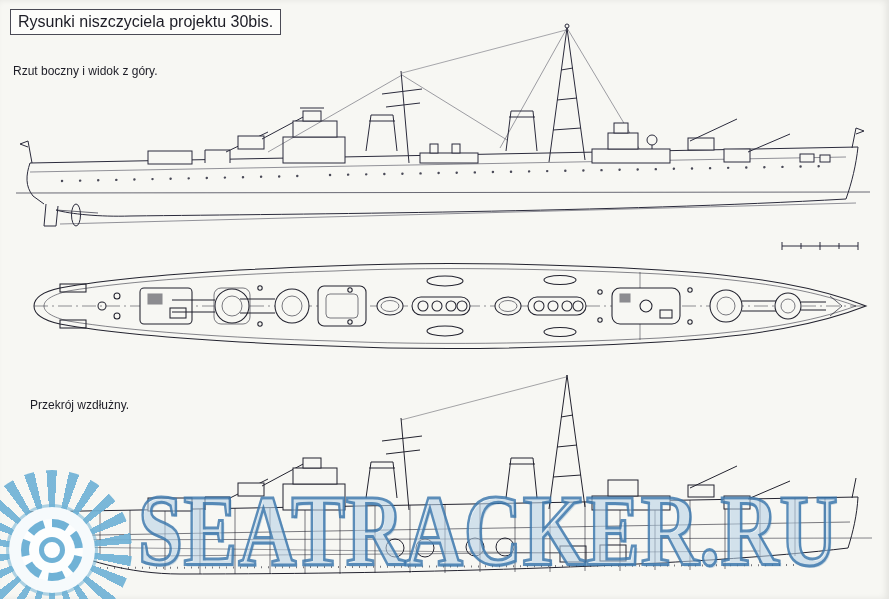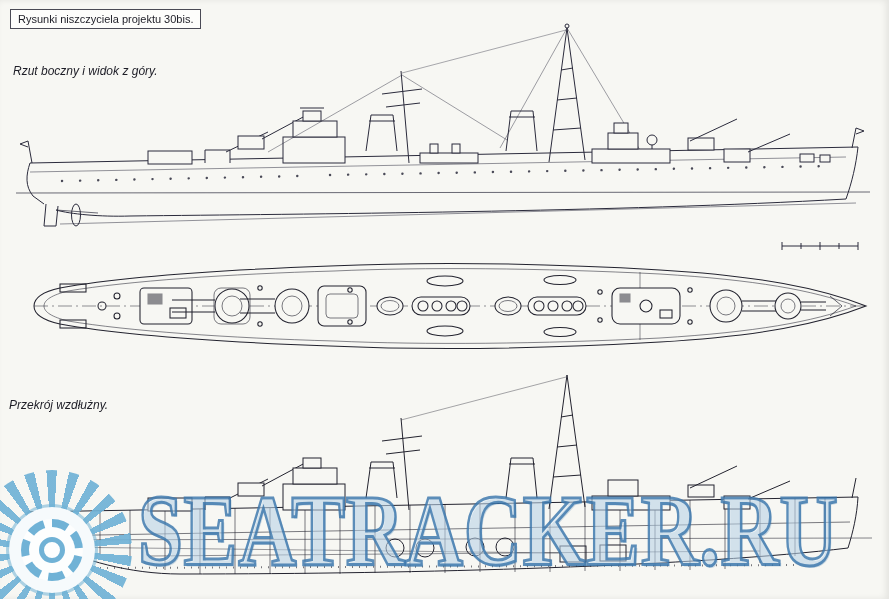--- a/index.html
+++ b/index.html
@@ -6,25 +6,25 @@
   .page{
     position:relative;width:889px;height:599px;overflow:hidden;
     background:#f7f7f3;
     font-family:"Liberation Sans", sans-serif;
     box-shadow:inset -3px 0 6px rgba(0,0,0,0.08);
   }
   svg.drawing{position:absolute;left:0;top:0;}
   .title-box{
     position:absolute;left:10px;top:9px;
     border:1px solid #4a4a55;background:#fdfdfb;
-    padding:3px 7px;font-size:11px;color:#1d1d26;white-space:nowrap;text-align:center;
-  }
-  .label{position:absolute;font-size:12px;color:#1d1d26;white-space:nowrap;font-style:italic;}
+    padding:3px 7px;font-size:16px;color:#1d1d26;white-space:nowrap;text-align:center;
+  }
+  .label{position:absolute;font-size:12px;color:#1d1d26;white-space:nowrap;}
   .label1{left:13px;top:64px;}
-  .label2{left:9px;top:398px;}
+  .label2{left:30px;top:398px;}
   .watermark{position:absolute;left:0;top:0;width:782px;height:599px;pointer-events:none;}
   .wm-text{
     position:absolute;left:138px;top:480px;
     font-family:"Liberation Serif", serif;font-weight:bold;
     font-size:102px;line-height:1;white-space:nowrap;
     letter-spacing:1px;
     transform:scaleX(0.79);transform-origin:left top;
     color:rgba(222,238,248,0.45);
     -webkit-text-stroke:3px rgba(58,118,172,0.82);
     text-shadow:2px 2px 0 rgba(58,118,172,0.25);

